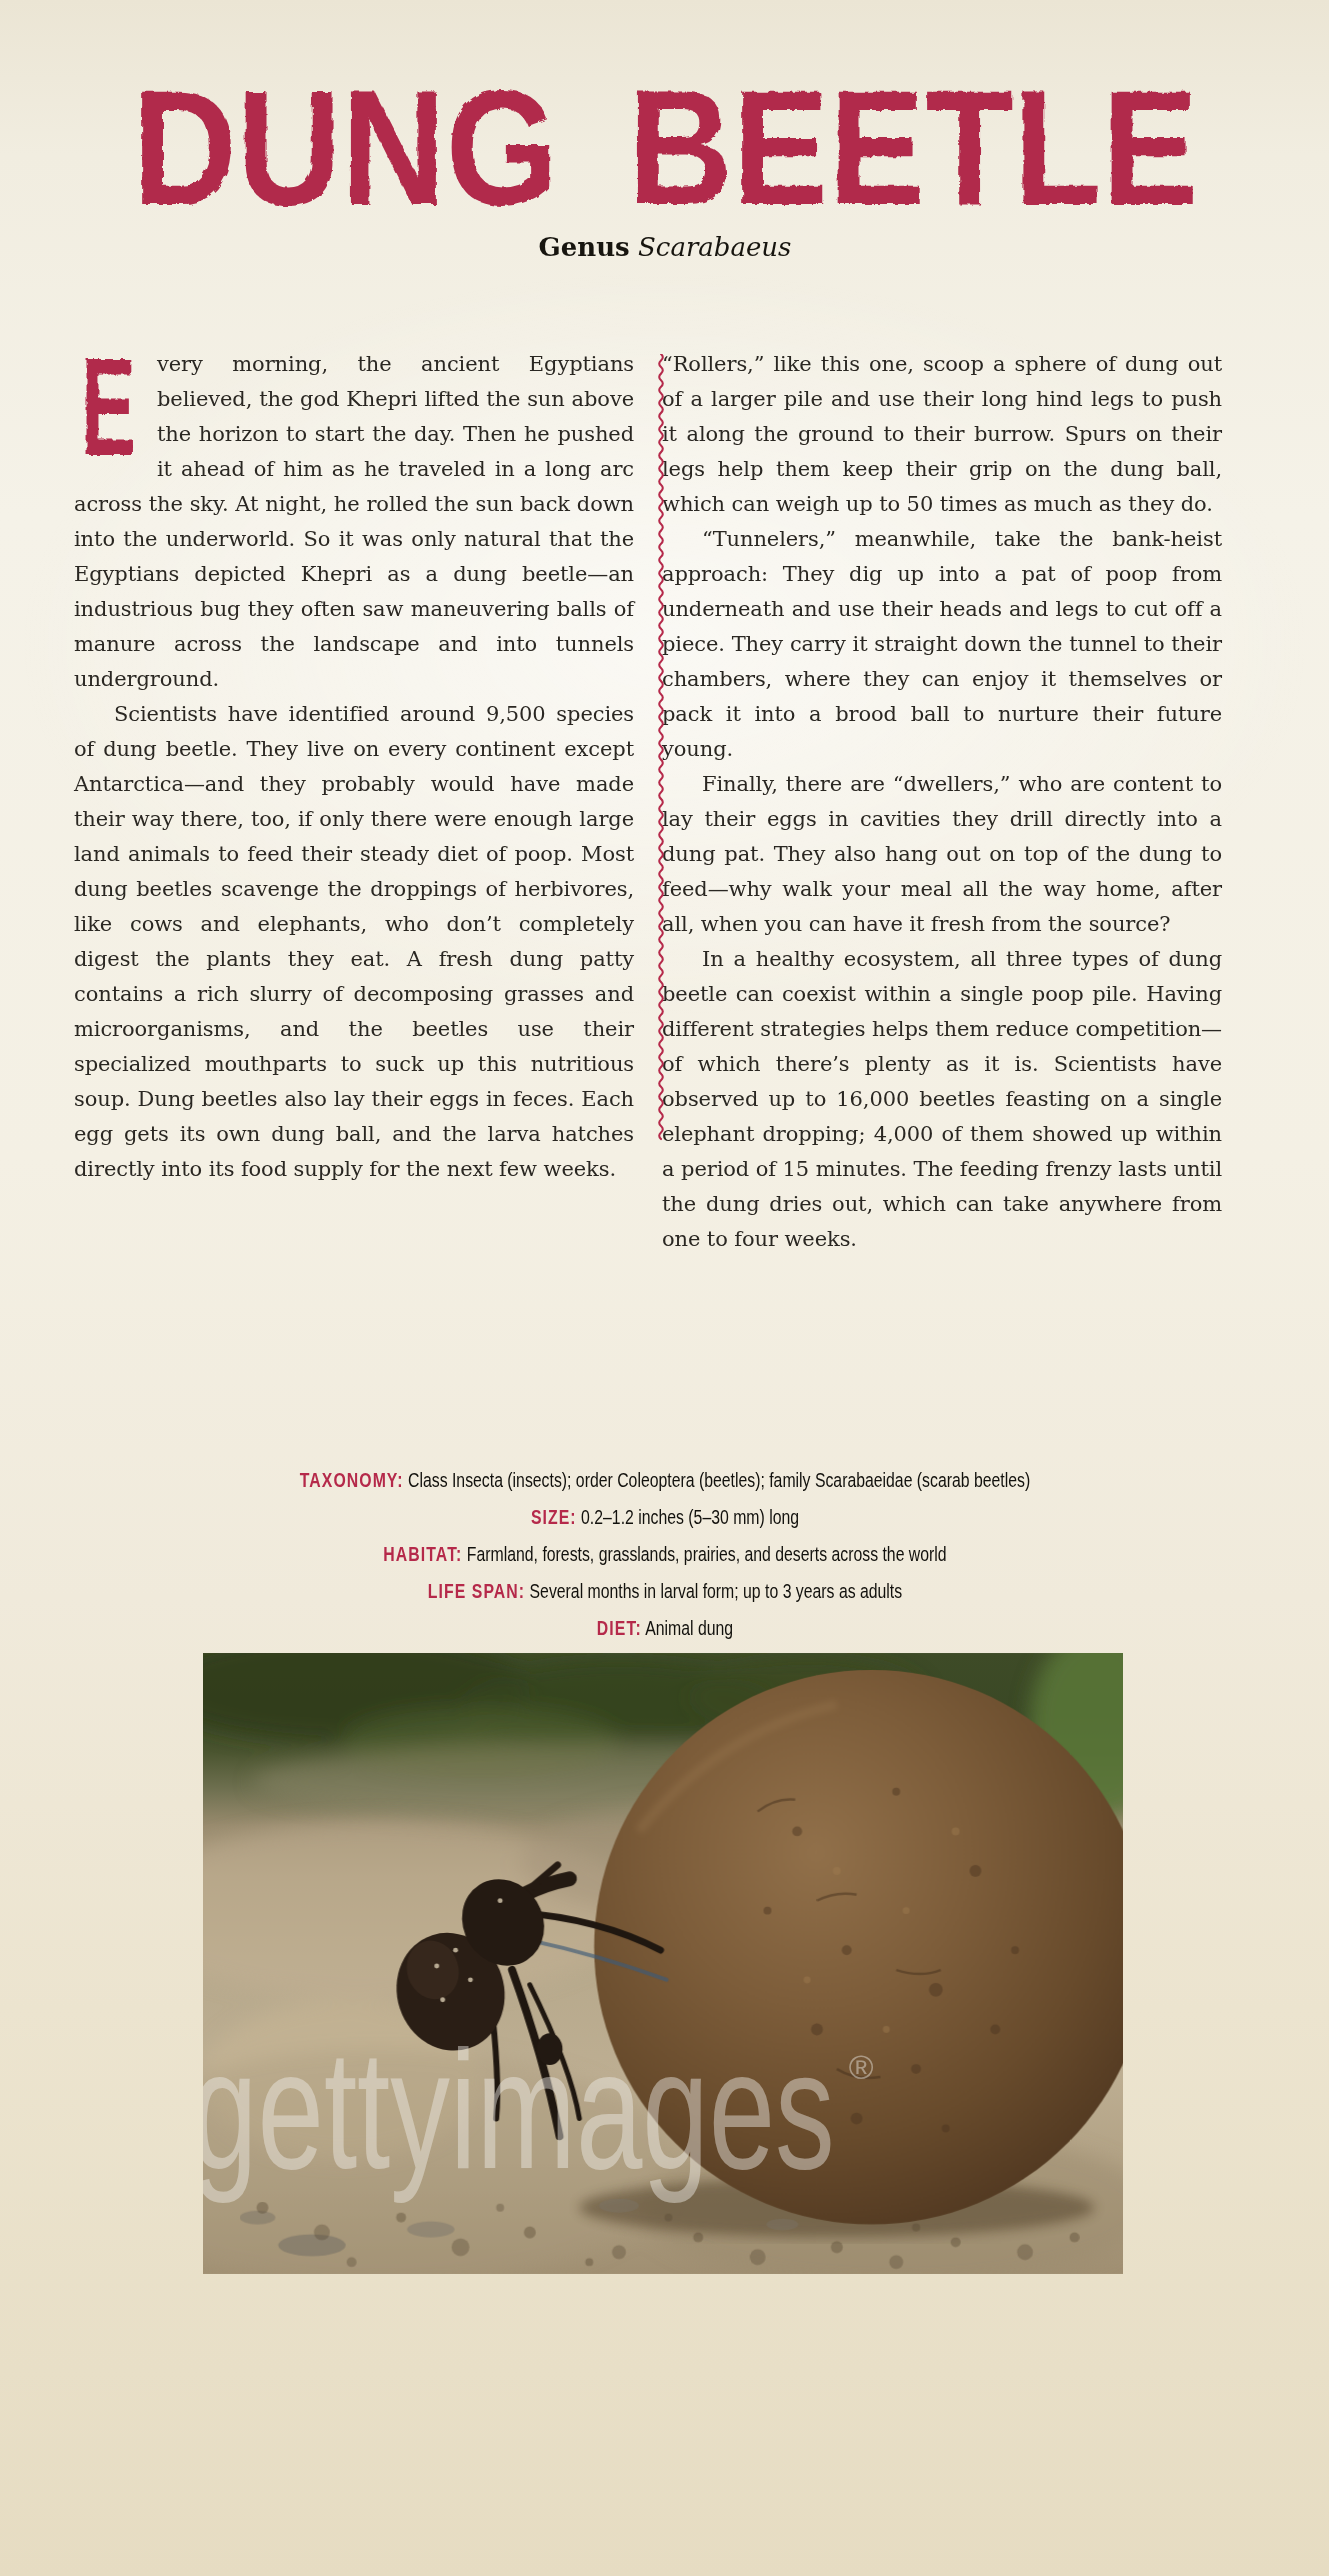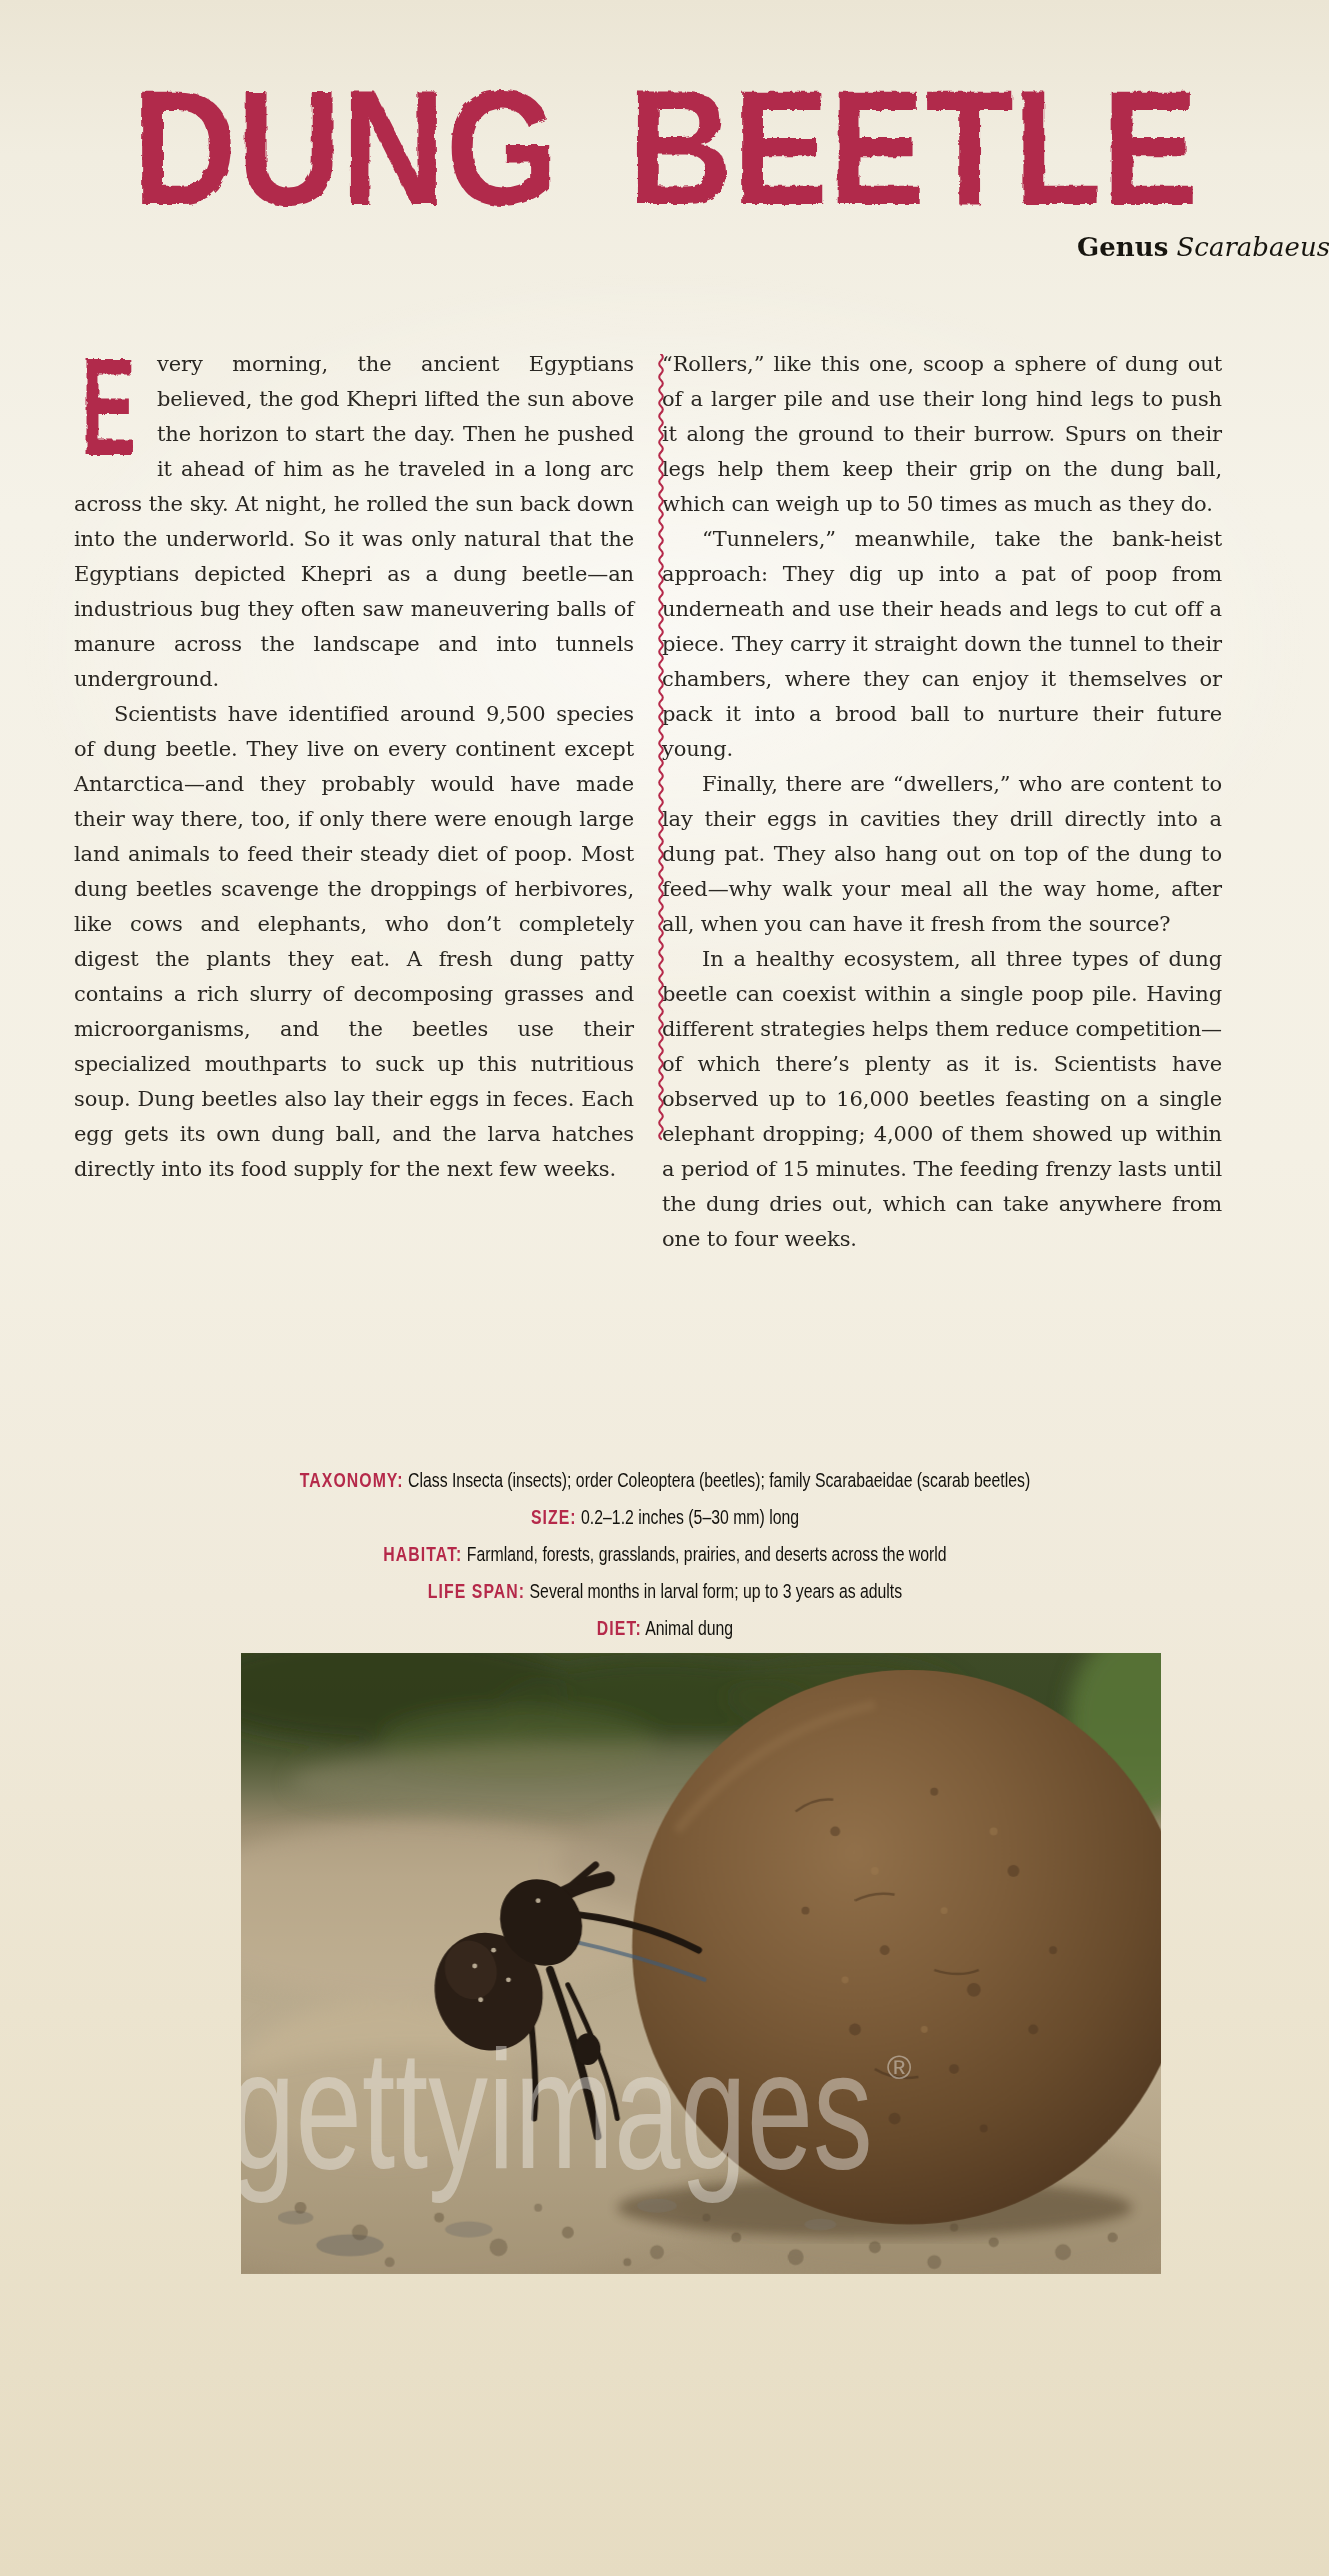--- a/index.html
+++ b/index.html
@@ -4,39 +4,39 @@
 <style>
   html,body{margin:0;padding:0;}
   body{
     width:1330px;height:2576px;position:relative;overflow:hidden;
     background:
       radial-gradient(ellipse 892px 515px at 50% 25%, rgba(255,255,255,.55), rgba(255,255,255,0) 72%),
       linear-gradient(180deg,#ebe5d4 0%,#f1ede0 6%,#f5f2e8 20%,#f4f0e4 45%,#f0eadb 62%,#ece4cf 78%,#e8dfc7 92%,#e6dcc2 100%);
     font-family:"DejaVu Serif",serif;
   }
   .title-wrap{position:absolute;top:77px;left:0;width:1330px;text-align:center;}
-  .subtitle{position:absolute;top:232px;left:0;width:1330px;text-align:right;
+  .subtitle{position:absolute;top:232px;left:0;width:1330px;text-align:center;
     font-size:26px;color:#17150f;font-family:"DejaVu Serif",serif;}
   .subtitle .genus{font-weight:bold;}
   .subtitle .species{font-style:italic;}
 
   .article{position:absolute;top:347px;left:74px;width:1181px;display:flex;gap:28px;}
   .col{width:560px;text-align:justify;font-size:21px;line-height:35px;color:#2a2722;
     letter-spacing:-0.1px;}
   .col p{margin:0;}
   .col p.ind{text-indent:40px;}
   .dropcap-svg{float:left;margin:5px 16px 0 2px;}
   .squiggle{position:absolute;left:583px;top:7px;}
 
   .facts{position:absolute;top:1462px;left:0;width:1330px;text-align:center;
     font-family:"Liberation Sans",sans-serif;font-size:19.3px;line-height:37px;
     color:#12110d;transform:scaleX(.82);transform-origin:50% 0;}
   .facts .lab{color:#b5294a;font-weight:bold;letter-spacing:1.3px;}
 
-  .photo{position:absolute;top:1653px;left:203px;width:920px;height:621px;margin-left:38px;}
+  .photo{position:absolute;top:1653px;left:203px;width:920px;height:621px;}
   .photo svg{display:block;}
 </style>
 </head>
 <body>
 
 <div class="title-wrap">
   <svg width="1149" height="141" viewBox="0 0 1160 142">
     <defs>
       <filter id="rough" x="-5%" y="-5%" width="110%" height="110%">
         <feTurbulence type="fractalNoise" baseFrequency="0.14 0.09" numOctaves="3" seed="7" result="n"></feTurbulence>

